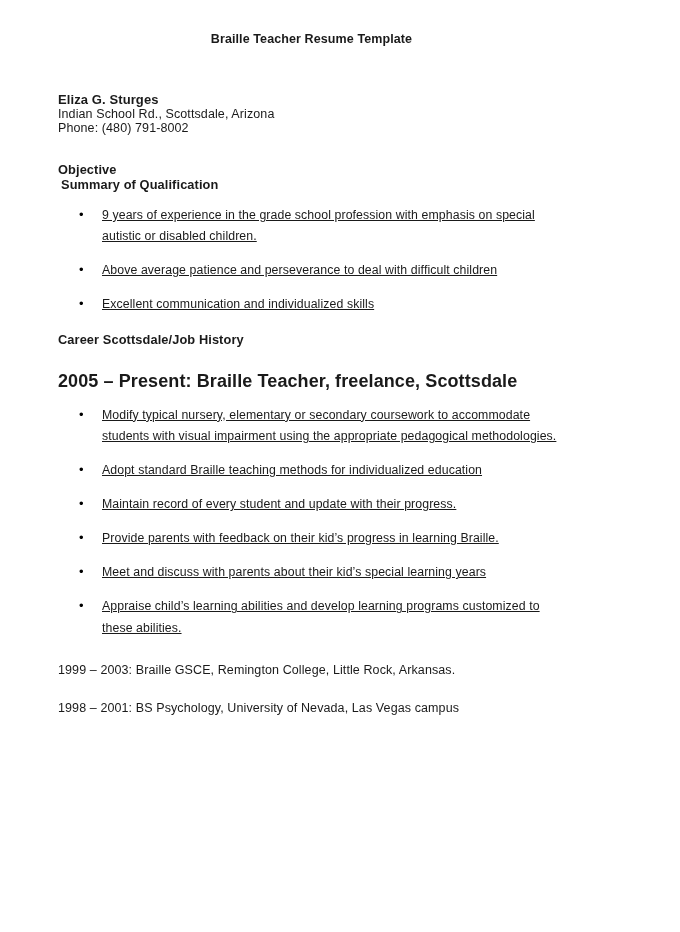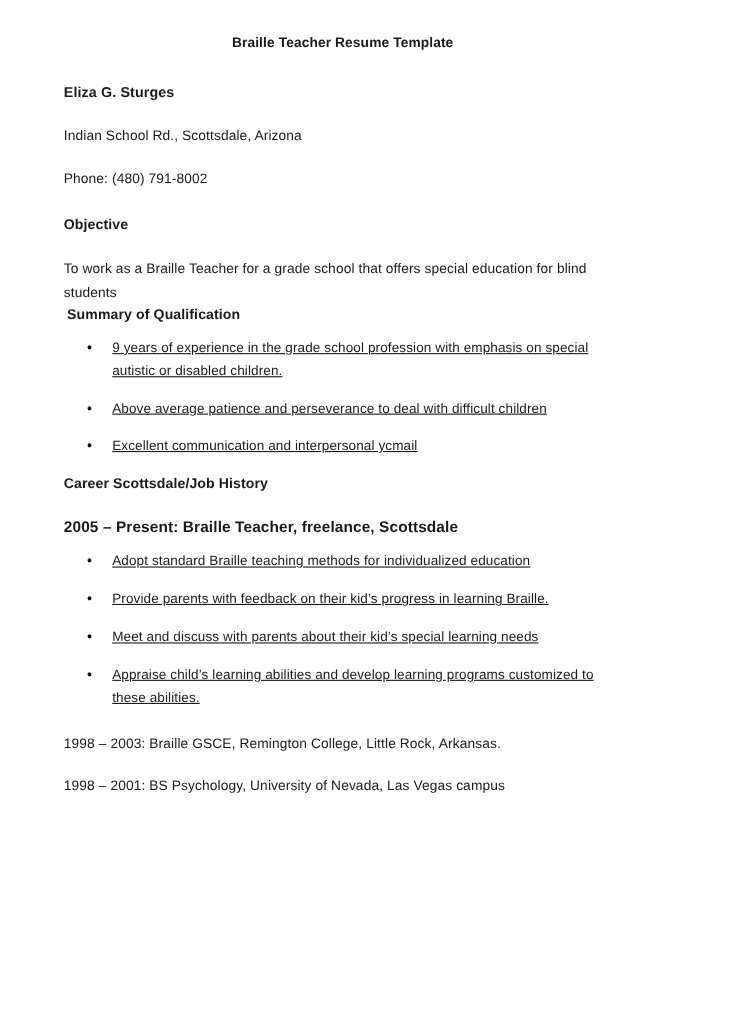--- a/index.html
+++ b/index.html
@@ -26,26 +26,25 @@
     text-align: center;
     font-size: 12.5px;
     font-weight: bold;
     letter-spacing: 0.1px;
     margin: 6px 0 0 0;
     padding-left: 8px;
   }
   .name {
     font-size: 13px;
     font-weight: bold;
-    margin-top: 30px;
+    margin-top: 46px;
     letter-spacing: 0.1px;
   }
   .contact-line {
     font-size: 12.5px;
-    margin-top: 25px;
     letter-spacing: 0.1px;
   }
   .section-heading {
     font-size: 12.8px;
     font-weight: bold;
     letter-spacing: 0.1px;
   }
   .obj-heading { margin-top: 27px; }
   .obj-text {
     font-size: 12.5px;
@@ -74,21 +73,21 @@
     content: "\2022";
     position: absolute;
     left: 21px;
     top: -1px;
     font-size: 13px;
     color: #000;
   }
   .summary-list { margin-top: 10px; }
   .career-heading { margin-top: 16px; }
   .job-title {
-    font-size: 14px;
+    font-size: 18px;
     font-weight: bold;
     letter-spacing: 0.1px;
     margin-top: 24px;
   }
   .job-list { margin-top: 7px; }
   .job-title-2 { margin-top: 20px; }
   .edu-heading { margin-top: 16px; padding-left: 3px; }
   .edu-line {
     font-size: 12.5px;
     letter-spacing: 0.1px;
@@ -104,42 +103,43 @@
 
   <div class="name">Eliza G. Sturges</div>
 
   <div class="contact-line">Indian School Rd., Scottsdale, Arizona</div>
 
   <div class="contact-line">Phone:  (480) 791-8002</div>
 
 
   <div class="section-heading obj-heading">Objective</div>
 
-  <div class="obj-text">To work as a Braille Teacher for a grade school that offers special education for blind students</div>
 
   <div class="section-heading summary-heading">Summary of Qualification</div>
 
   <ul class="bullets summary-list">
     <li>9 years of experience in the grade school profession with emphasis on special autistic or disabled children.</li>
     <li>Above average patience and perseverance to deal with difficult children</li>
-    <li>Excellent communication and interpersonal ycmail</li>
+    <li>Excellent communication and individualized skills</li>
   </ul>
 
   <div class="section-heading career-heading">Career Scottsdale/Job History</div>
 
   <div class="job-title">2005 – Present: Braille Teacher, freelance, Scottsdale</div>
 
   <ul class="bullets job-list">
+    <li>Modify typical nursery, elementary or secondary coursework to accommodate  students with visual impairment using the appropriate pedagogical methodologies.</li>
     <li>Adopt standard Braille teaching methods for individualized education</li>
+    <li>Maintain record of every student and update with their progress.</li>
     <li>Provide parents with feedback on their kid’s progress in learning Braille.</li>
   </ul>
 
 
   <ul class="bullets job-list">
-    <li>Meet and discuss with parents about their kid’s special learning needs</li>
+    <li>Meet and discuss with parents about their kid’s special learning years</li>
     <li>Appraise child’s learning abilities and  develop learning programs customized to these abilities.</li>
   </ul>
 
 
-  <div class="edu-line">1998 – 2003:  Braille GSCE,  Remington College, Little Rock, Arkansas.</div>
+  <div class="edu-line">1999 – 2003:  Braille GSCE,  Remington College, Little Rock, Arkansas.</div>
   <div class="edu-line">1998 – 2001: BS Psychology, University of Nevada, Las Vegas campus</div>
 
 </div>
 
 </body></html>

